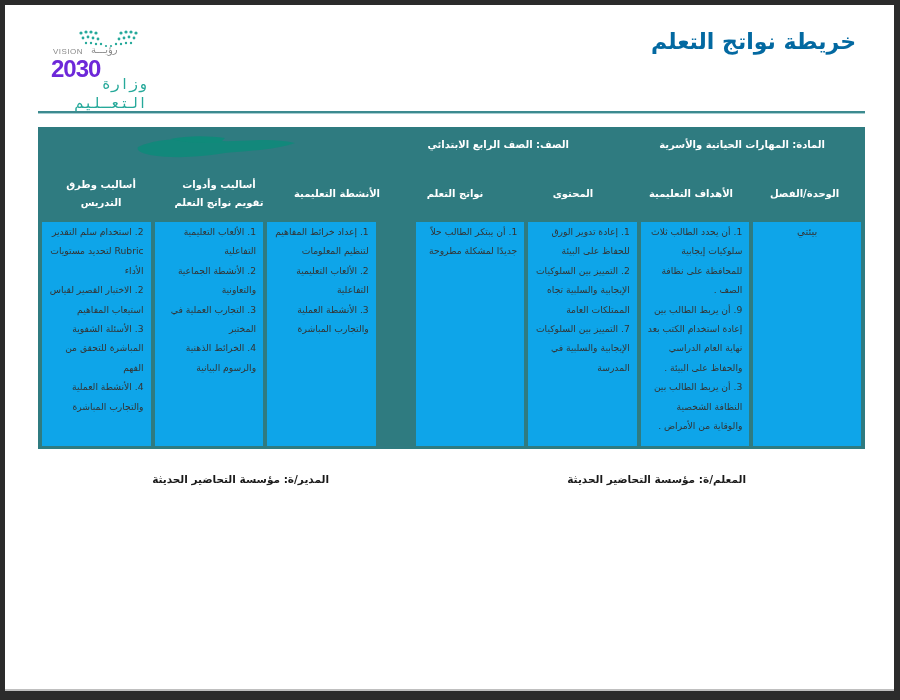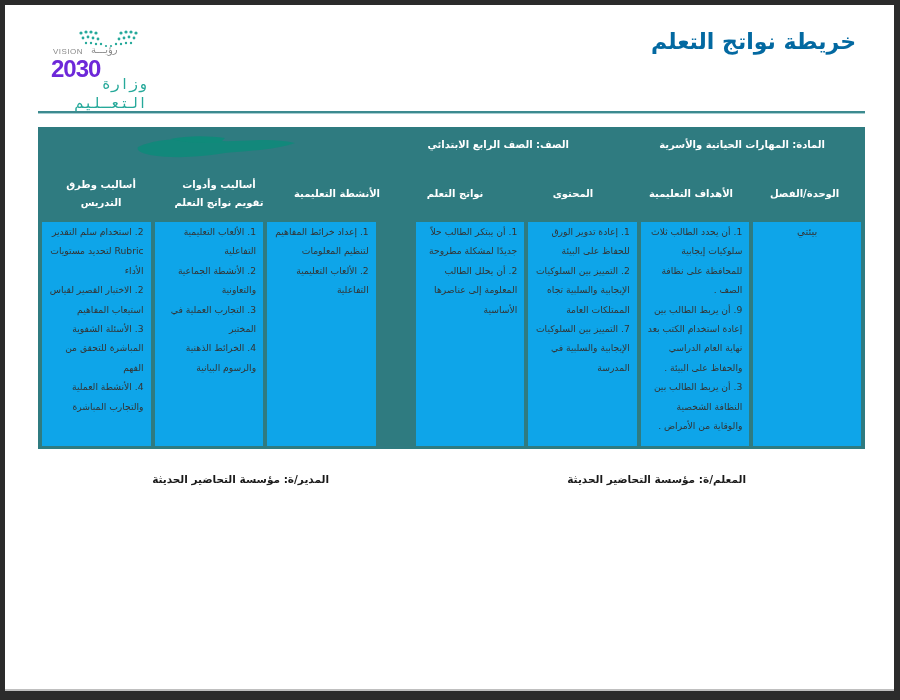--- a/index.html
+++ b/index.html
@@ -198,27 +198,27 @@
       <div class="cell c3">
         <div class="inner">
           <div>1. إعادة تدوير الورق للحفاظ على البيئة</div>
           <div>2. التمييز بين السلوكيات الإيجابية والسلبية تجاه الممتلكات العامة</div>
           <div>7. التمييز بين السلوكيات الإيجابية والسلبية في المدرسة</div>
         </div>
       </div>
       <div class="cell c4">
         <div class="inner">
           <div>1. أن يبتكر الطالب حلاً جديدًا لمشكلة مطروحة</div>
-          <div>2. أن يحلل الطالب المعلومة إلى عناصرها الأساسية</div>
         </div>
       </div>
       <div class="cell c5">
         <div class="inner">
           <div>1. إعداد خرائط المفاهيم لتنظيم المعلومات</div>
           <div>2. الألعاب التعليمية التفاعلية</div>
+          <div>3. الأنشطة العملية والتجارب المباشرة</div>
         </div>
       </div>
       <div class="cell c6">
         <div class="inner">
           <div>1. الألعاب التعليمية التفاعلية</div>
           <div>2. الأنشطة الجماعية والتعاونية</div>
           <div>3. التجارب العملية في المختبر</div>
           <div>4. الخرائط الذهنية والرسوم البيانية</div>
         </div>
       </div>

